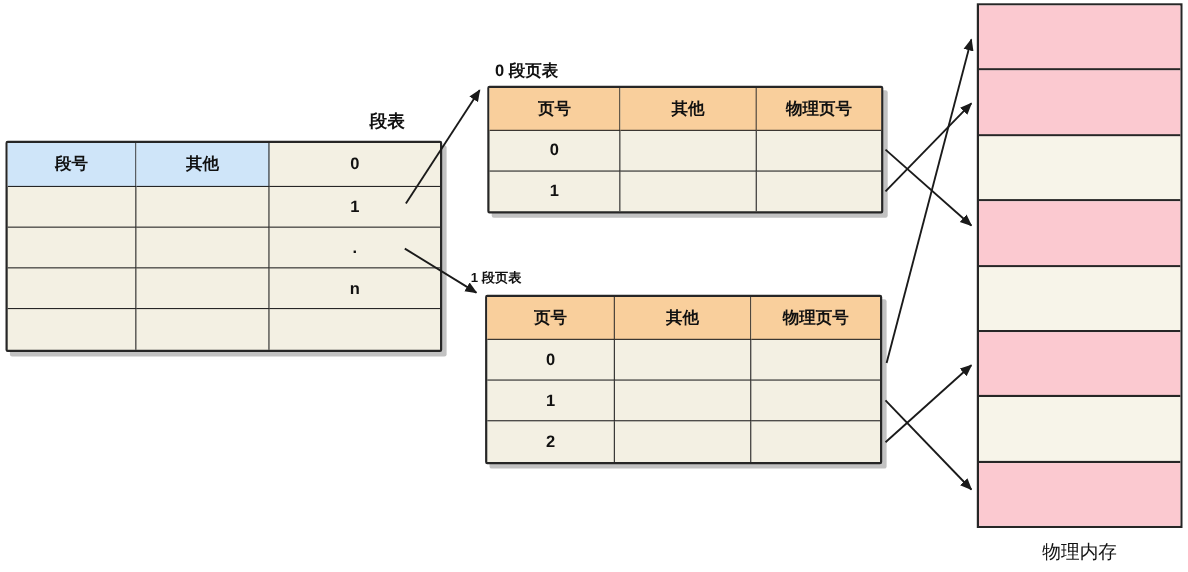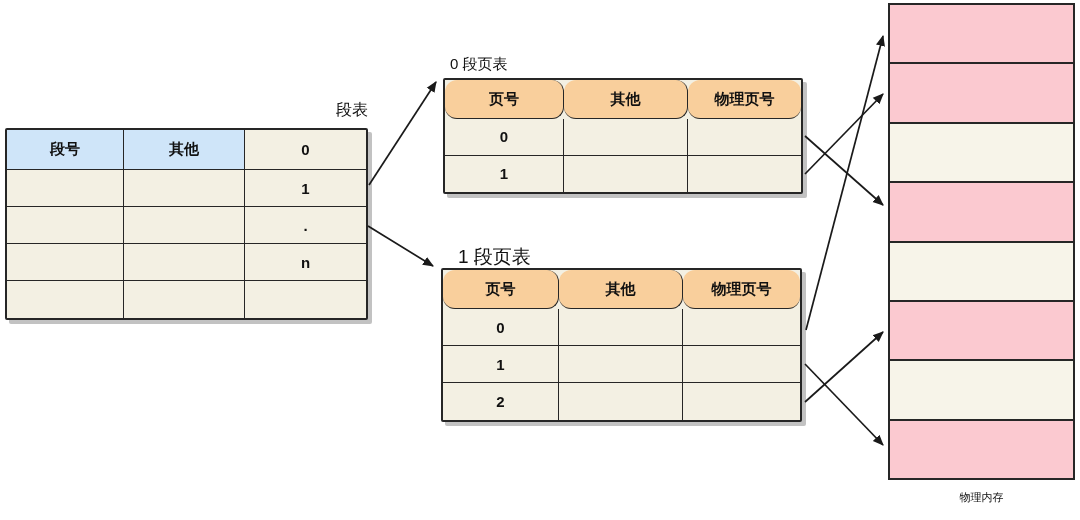--- a/index.html
+++ b/index.html
@@ -1,43 +1,43 @@
 <!DOCTYPE html>
 <html style="--segment-header-bg: #cfe5f9; --page-header-bg: #f9cf9c; --cell-bg: #f3f0e3; --memory-used: #fbc9d0; --memory-free: #f7f4e9; --border: #262626; --shadow: #c2c2c2; --arrow: #1a1a1a;"><head>
 <meta charset="utf-8">
 <style>
   html,body{margin:0;padding:0;background:#ffffff;}
   .canvas{
     position:relative;width:1080px;height:520px;background:#ffffff;
     font-family:"Liberation Sans","DejaVu Sans",sans-serif;color:#111;
     overflow:hidden;
   }
-  .title{position:absolute;font-weight:normal;white-space:nowrap;}
+  .title{position:absolute;font-weight:bold;white-space:nowrap;}
   .seg-title{left:5px;top:100px;width:363px;text-align:right;font-size:16px;}
   .t0-title{left:450px;top:55px;font-size:15px;}
-  .t1-title{left:458px;top:244px;font-size:19px;}
+  .t1-title{left:428px;top:244px;font-size:12px;}
 
   .tbl{
     position:absolute;display:grid;box-sizing:border-box;
     border:2px solid var(--border,#262626);
     background:var(--cell-bg,#f3f0e3);
     box-shadow:4px 4px 0 var(--shadow,#c2c2c2);
     border-radius:2px;
   }
   .cell{
     box-sizing:border-box;display:flex;align-items:center;justify-content:center;
     font-size:15px;font-weight:bold;
     border-right:1.5px solid var(--border,#262626);
     border-bottom:1.5px solid var(--border,#262626);
   }
   .tbl .cell:nth-child(3n){border-right:none;text-align:center;}
   .seg-head{background:var(--segment-header-bg,#cfe5f9);}
-  .pg-head{background:var(--page-header-bg,#f9cf9c);border-radius:12px;}
+  .pg-head{background:var(--page-header-bg,#f9cf9c);}
 
-  .seg-table{left:5px;top:128px;width:363px;height:192px;
+  .seg-table{left:5px;top:128px;width:397px;height:192px;
     grid-template-columns:117px 121px 1fr;
     grid-template-rows:40px repeat(4,1fr);}
   .seg-table .cell:nth-child(n+13){border-bottom:none;}
 
   .t0-table{left:443px;top:78px;width:360px;height:116px;
     grid-template-columns:119px 124px 1fr;
     grid-template-rows:39px repeat(2,1fr);}
   .t0-table .cell:nth-child(n+7){border-bottom:none;}
 
   .t1-table{left:441px;top:268px;width:361px;height:154px;
@@ -48,21 +48,21 @@
   .memory{
     position:absolute;left:888px;top:3px;width:187px;height:477px;
     box-sizing:border-box;border:2px solid var(--border,#262626);
     display:flex;flex-direction:column;background:#fff;
   }
   .mblock{flex:1;border-bottom:2px solid var(--border,#262626);}
   .mblock:last-child{border-bottom:none;}
   .mblock.pink{background:var(--memory-used,#fbc9d0);}
   .mblock.cream{background:var(--memory-free,#f7f4e9);}
   .memory-label{position:absolute;left:888px;top:490px;width:187px;text-align:center;
-    font-size:11px;}
+    font-size:17px;}
 
   .overlay{position:absolute;left:0;top:0;pointer-events:none;}
   .overlay line{stroke:var(--arrow,#1a1a1a);stroke-width:1.7px;}
   .overlay marker path{fill:var(--arrow,#1a1a1a);}
 </style>
 </head>
 <body>
 
 <div class="canvas">
 

